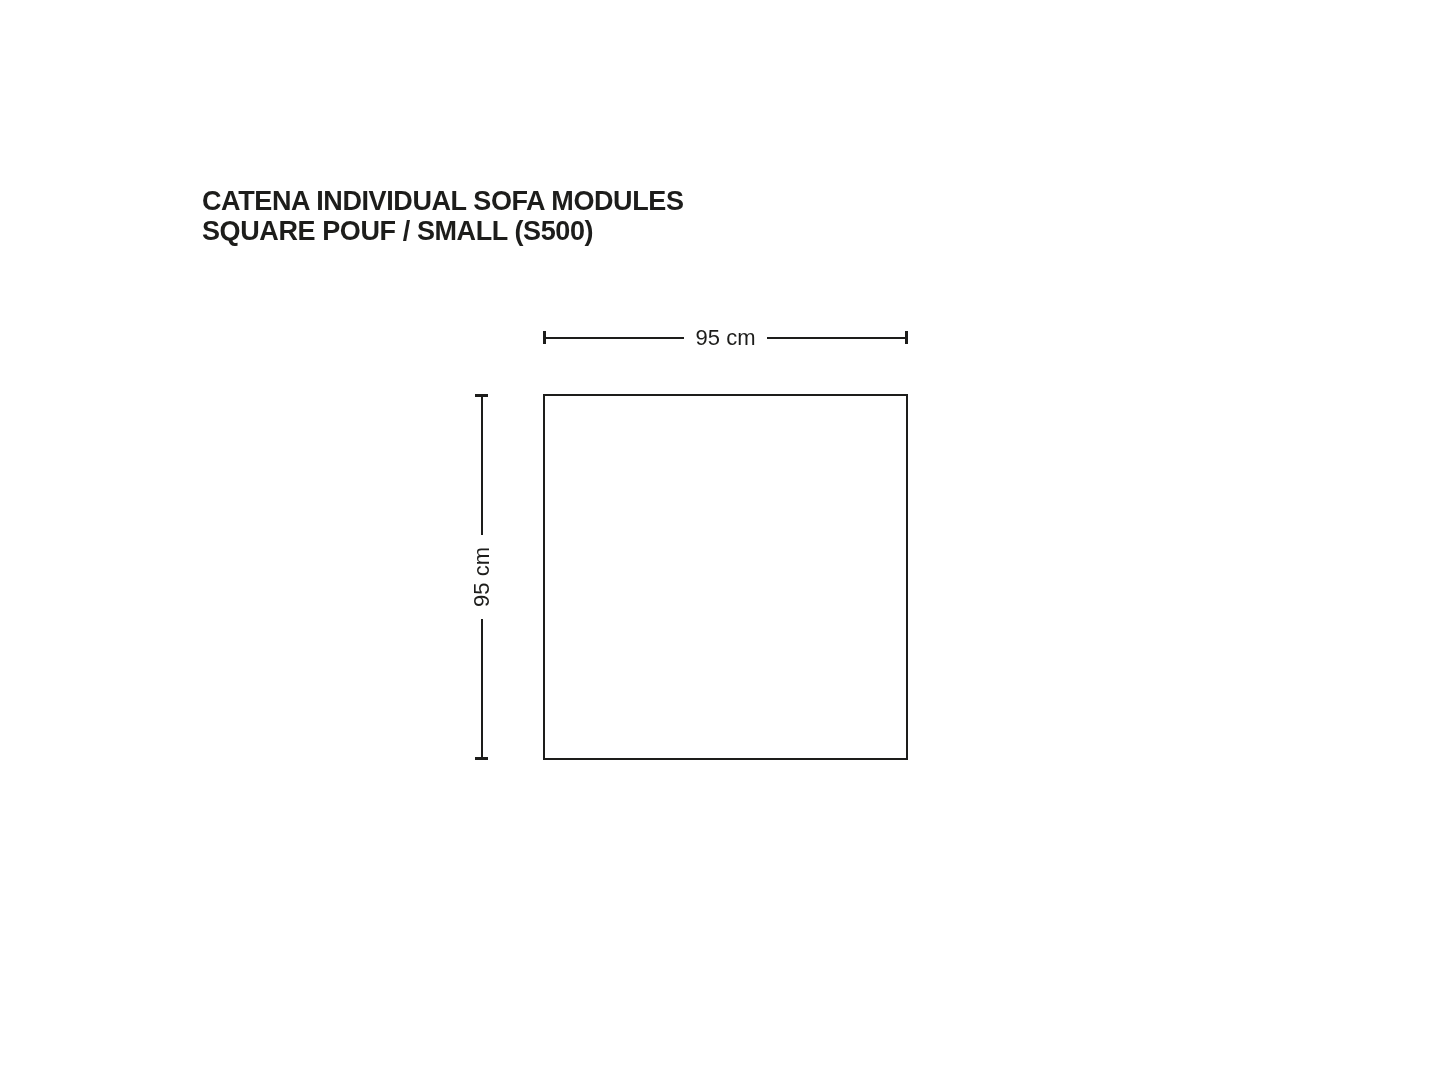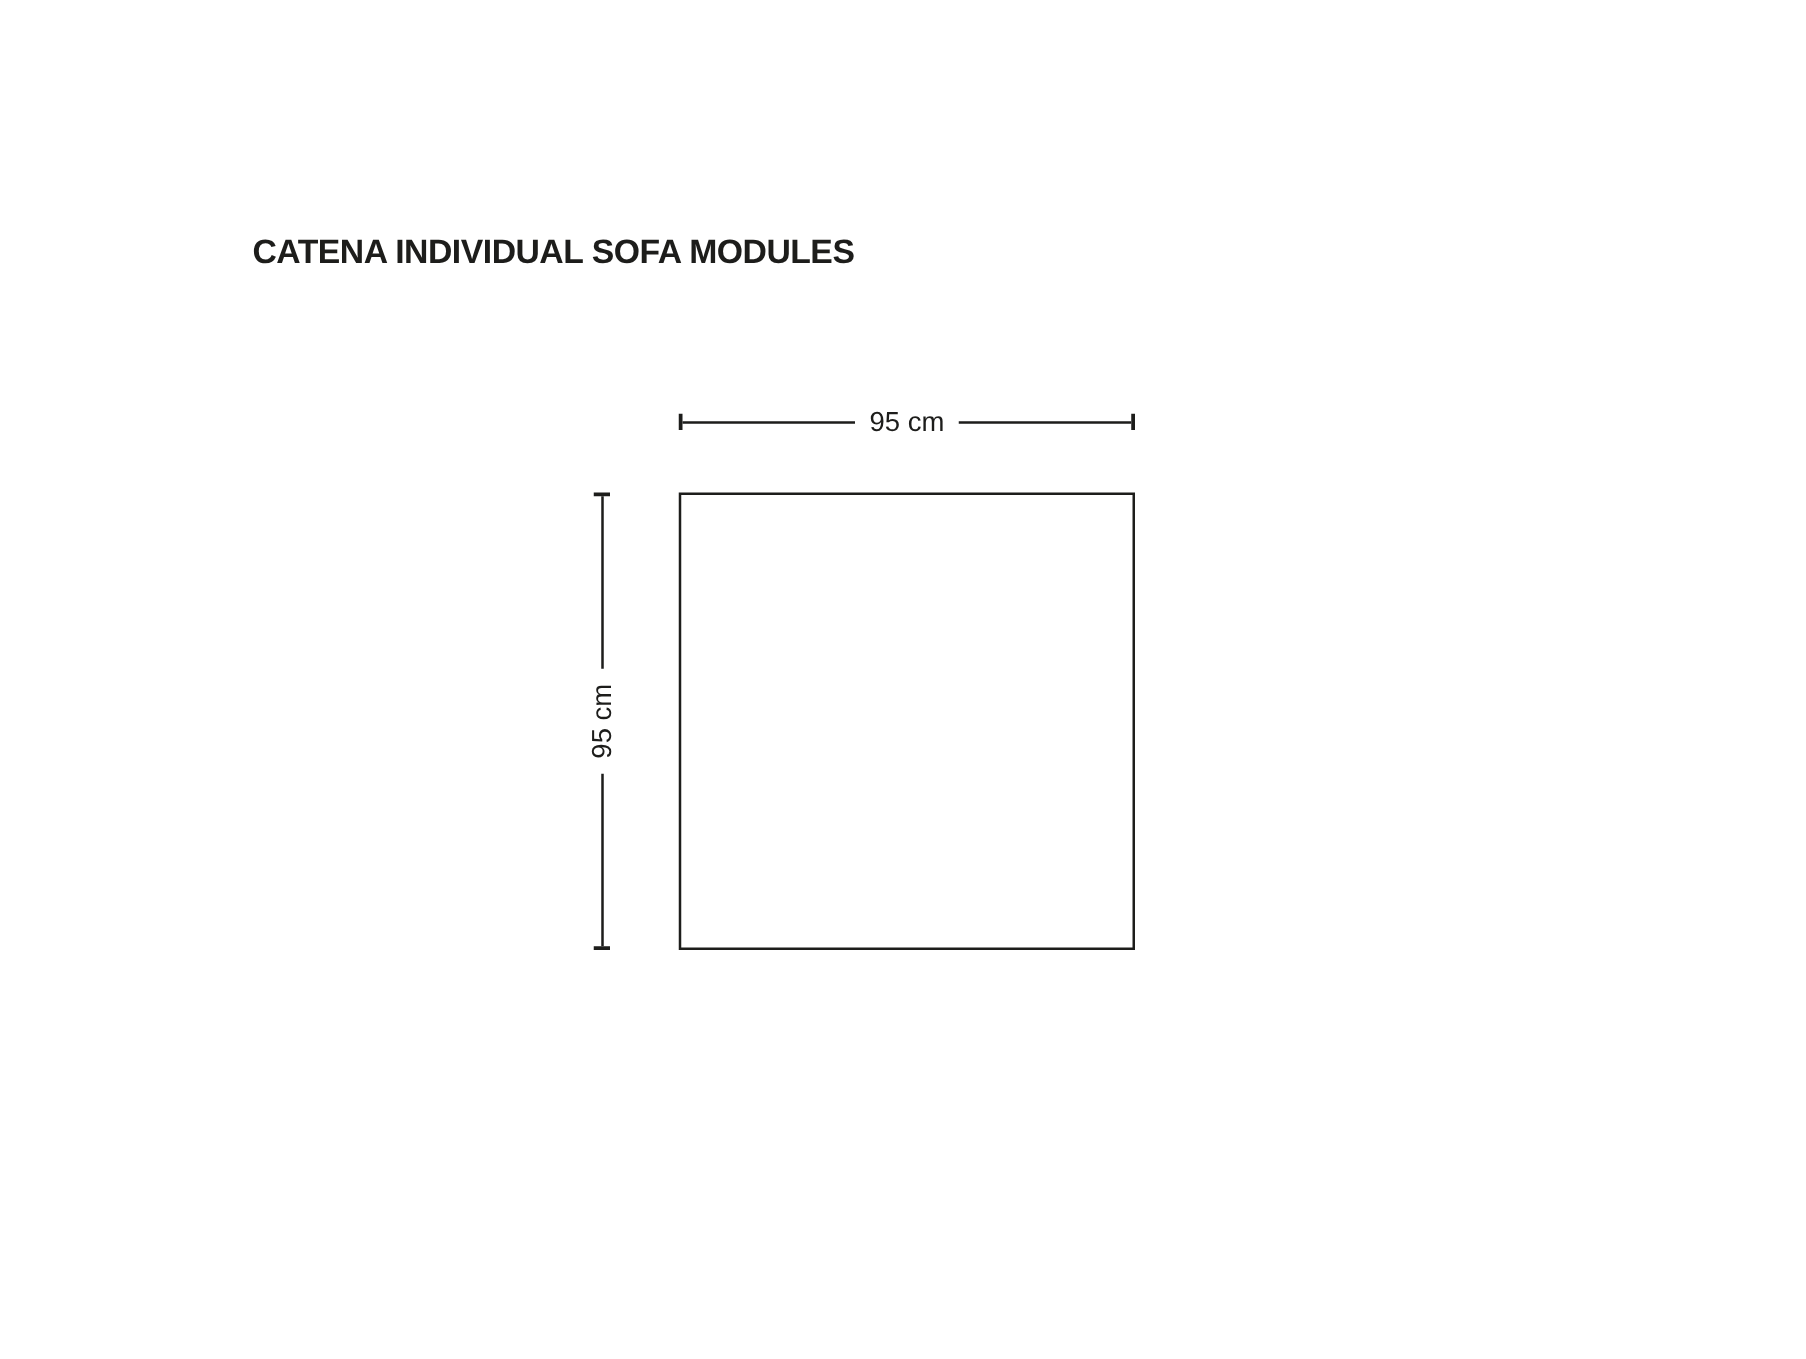--- a/index.html
+++ b/index.html
@@ -101,20 +101,21 @@
     background: #ffffff;
   }
 </style>
 </head>
 <body>
 
 <div class="canvas" style="--ink: #1d1d1b; --bg: #ffffff;">
 
   <div class="title">
     <div>CATENA INDIVIDUAL SOFA MODULES</div>
+    <div>SQUARE POUF / SMALL (S500)</div>
   </div>
 
   <div class="dim-h">
     <div class="tick"></div>
     <div class="line"></div>
     <div class="label">95 cm</div>
     <div class="line"></div>
     <div class="tick"></div>
   </div>
 

